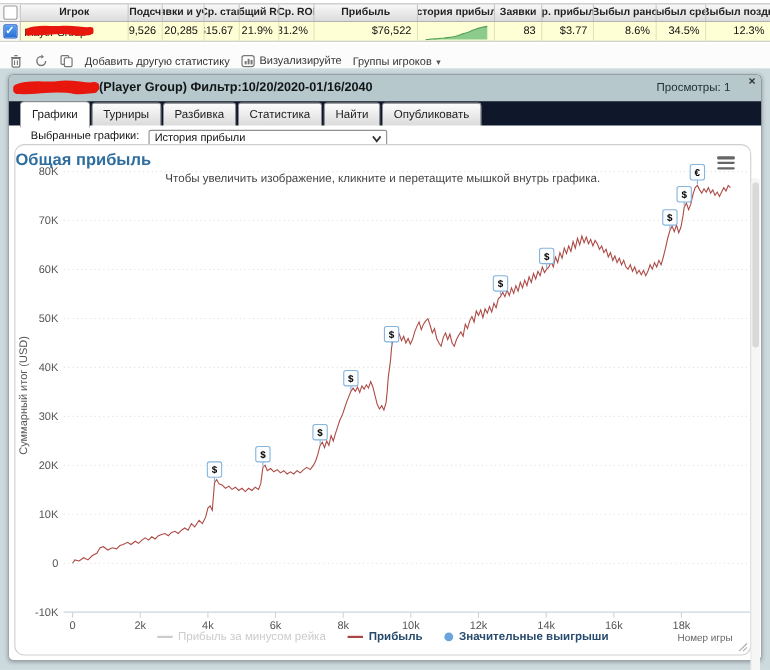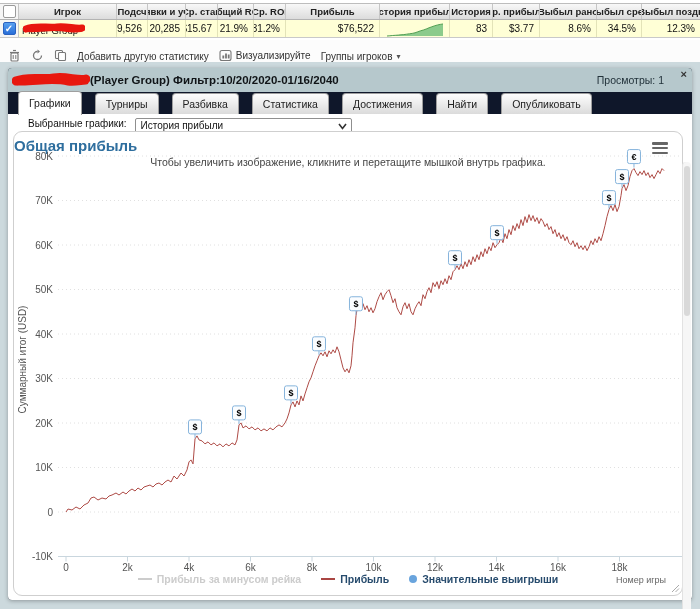--- a/index.html
+++ b/index.html
@@ -33,21 +33,21 @@
   .ticon{width:13px;height:13px;display:block}
   
   .popup{position:absolute;left:8px;top:68px;width:684px;height:532px;border-radius:4px;
          box-shadow:0 1px 4px rgba(0,0,0,.3);background:#0f172a}
   .titlebar{position:absolute;left:0;top:0;width:100%;height:24px;border-radius:4px 4px 0 0;
             background:#b6c8cc}
   .title-text{position:absolute;left:82px;top:0;height:24px;line-height:24px;
               font-size:11.5px;font-weight:700;color:#101417;white-space:nowrap}
   .views{position:absolute;right:28px;top:0;height:24px;line-height:24px;font-size:10.5px;color:#22323a}
   .closex{position:absolute;right:5px;top:1px;font-size:11px;font-weight:700;color:#333;cursor:pointer;line-height:11px}
-  .tabs{position:absolute;left:10px;top:24px;height:23px;display:flex;gap:13px;align-items:flex-end}
+  .tabs{position:absolute;left:10px;top:24px;height:23px;display:flex;gap:1px;align-items:center}
   .tab{height:21px;line-height:21px;padding:0 10px;font-size:10.5px;color:#222;
        background:linear-gradient(#fdfdfd,#d9d9d9);border:1px solid #9f9f9f;border-bottom:none;
        border-radius:4px 4px 0 0;cursor:pointer;position:relative}
   .tab.active{background:#fff;height:23px;line-height:23px;font-weight:400;z-index:3}
   .content{position:absolute;left:0;top:46px;width:100%;height:486px;background:#fff;
            border-radius:0 0 4px 4px}
   .selrow{position:absolute;left:20px;top:4px;height:16px;display:flex;align-items:flex-start;font-size:10px;color:#111}
   .selbox{position:relative;margin-left:8px;width:217px;height:16px;border:1px solid #8f8f8f;border-radius:2px;
           background:#fff;box-sizing:border-box;font-size:10px;line-height:14px;padding-left:5px;cursor:pointer}
   .selbox svg{position:absolute;right:4px;top:4px}
@@ -83,21 +83,21 @@
       <span class="cbx"></span>
     </div>
     <div class="hc" style="left:19px;width:98px">Игрок</div>
     <div class="hc" style="left:117px;width:31px">Подсч</div>
     <div class="hc" style="left:148px;width:38px">Заявки и учас</div>
     <div class="hc" style="left:186px;width:32px">Ср. став</div>
     <div class="hc" style="left:218px;width:36px">Общий ROI</div>
     <div class="hc" style="left:254px;width:32px">Ср. ROI</div>
     <div class="hc" style="left:286px;width:94px">Прибыль</div>
     <div class="hc" style="left:380px;width:70px">История прибыли</div>
-    <div class="hc" style="left:450px;width:43px">История</div>
+    <div class="hc" style="left:450px;width:43px">Заявки</div>
     <div class="hc" style="left:493px;width:47px">Ср. прибыль</div>
     <div class="hc" style="left:540px;width:57px">Выбыл рано</div>
     <div class="hc" style="left:597px;width:45px">Выбыл сред</div>
     <div class="hc" style="left:642px;width:58px;border-right:none">Выбыл поздн</div>
   </div>
 
   <div class="trow">
     <div class="dc cbcell" style="left:0;width:19px">
       <span class="cbx checked">✓</span>
     </div>
@@ -177,21 +177,20 @@
     <span class="title-text">(Player Group) Фильтр:10/20/2020-01/16/2040</span>
     <span class="views">Просмотры: 1</span>
     <span class="closex">×</span>
   </div>
 
   <div class="tabs">
     <span class="tab active">Графики</span>
     <span class="tab">Турниры</span>
     <span class="tab">Разбивка</span>
     <span class="tab">Статистика</span>
-    <span class="tab">Достижения</span>
     <span class="tab">Найти</span>
     <span class="tab">Опубликовать</span>
   </div>
 
   <div class="content">
     <div class="selrow">
       <span>Выбранные графики:</span>
       <span class="selbox">
         <span>История прибыли</span>
         <svg width="9" height="7" viewBox="0 0 9 7">
@@ -278,21 +277,21 @@
           <text x="594.9834999999999" y="69.12370950516197" text-anchor="middle" font-size="9" font-weight="bold" fill="#000">$</text>
           <line x1="607.99075" x2="607.99075" y1="51.59754360982555" y2="55.59754360982555" stroke="#86b4dc"></line>
           <rect x="601.49075" y="37.59754360982555" width="13" height="14" rx="2" fill="#fbfdff" stroke="#86b4dc"></rect>
           <text x="607.99075" y="48.09754360982555" text-anchor="middle" font-size="9" font-weight="bold" fill="#000">$</text>
           <line x1="619.98325" x2="619.98325" y1="31.572623709505137" y2="35.57262370950514" stroke="#86b4dc"></line>
           <rect x="613.48325" y="17.572623709505137" width="13" height="14" rx="2" fill="#fbfdff" stroke="#86b4dc"></rect>
           <text x="619.98325" y="28.072623709505137" text-anchor="middle" font-size="9" font-weight="bold" fill="#000">€</text>
         </svg>
 
       <div class="legend">
-        <span class="litem" id="leg-0" style="color: rgb(204, 204, 204); font-weight: 700;">
+        <span class="litem" id="leg-0" style="color: rgb(204, 204, 204); font-weight: 400;">
           <span class="dash" style="border-top-color: rgb(204, 204, 204);"></span>
           <span>Прибыль за минусом рейка</span>
         </span>
         <span class="litem" id="leg-1" style="color: rgb(39, 75, 109);">
           <span class="dash" style="border-top-color: rgb(170, 70, 67);"></span>
           <span>Прибыль</span>
         </span>
         <span class="litem" id="leg-2" style="color: rgb(39, 75, 109);">
           <span class="dot" style="background: rgb(105, 164, 221);"></span>
           <span>Значительные выигрыши</span>

